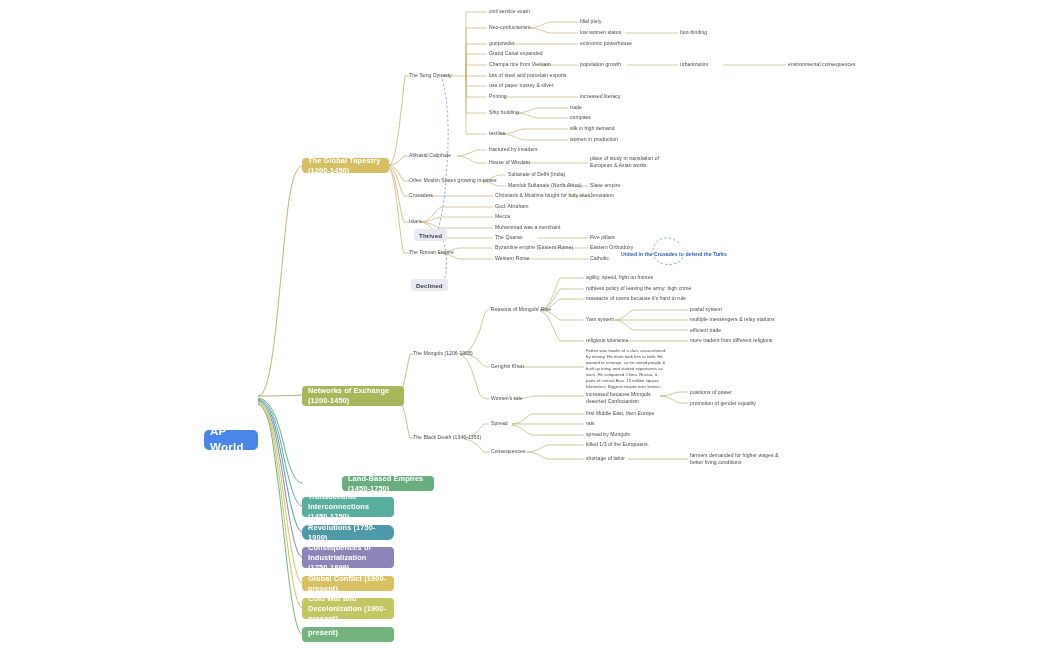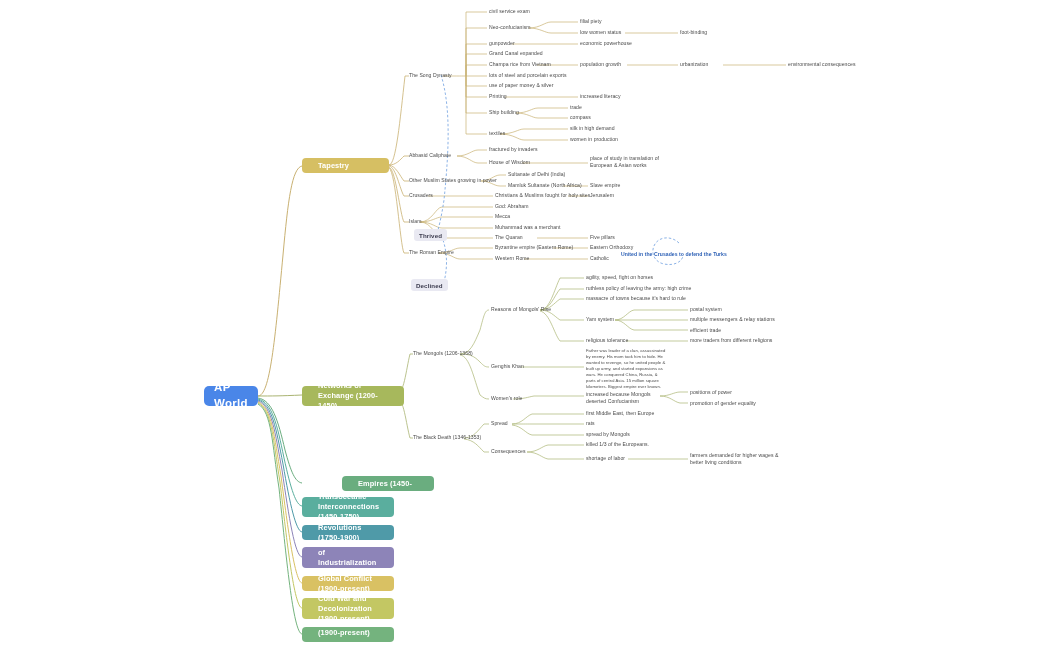--- a/index.html
+++ b/index.html
@@ -20,31 +20,32 @@
     width: 1050px; height: 650px;
     pointer-events: none;
   }
   .node {
     position: absolute;
     border-radius: 4px;
     color: #ffffff;
     font-size: 7.4px;
     font-weight: bold;
     line-height: 1.35;
-    padding: 4px 16px;
+    padding: 4px 6px;
     display: flex;
     align-items: center;
     letter-spacing: .1px;
     z-index: 5;
   }
   .root {
     font-size: 11.5px;
     border-radius: 5px;
     justify-content: center;
     letter-spacing: .3px;
+    margin-top: 44px;
   }
   .sub {
     position: absolute;
     border-radius: 3px;
     font-size: 6.2px;
     font-weight: bold;
     padding: 2.5px 5px;
     color: #3b3b4e;
     background: #e9e9f2;
     z-index: 5;
@@ -196,21 +197,21 @@
   </div>
   <div class="node" style="left:302px; top:386px; width:102px; height:20px; background:#a7b85c;">
     <span>Networks of Exchange (1200-1450)</span>
   </div>
   <div class="node" style="left:302px; top:476px; width:92px; height:15px; background:#6aad7f;margin-left:40px;">
     <span>Land-Based Empires (1450-1750)</span>
   </div>
   <div class="node" style="left:302px; top:497px; width:92px; height:20px; background:#5aae9e;">
     <span>Transoceanic Interconnections (1450-1750)</span>
   </div>
-  <div class="node" style="left:302px; top:525px; width:92px; height:15px; background:#4f9aa8;">
+  <div class="node" style="left:302px; top:525px; width:92px; height:15px; background:#4f9aa8;border-radius:6px;">
     <span>Revolutions (1750-1900)</span>
   </div>
   <div class="node" style="left:302px; top:547px; width:92px; height:21px; background:#8d84b8;">
     <span>Consequences of Industrialization (1750-1899)</span>
   </div>
   <div class="node" style="left:302px; top:576px; width:92px; height:15px; background:#d9c163;">
     <span>Global Conflict (1900-present)</span>
   </div>
   <div class="node" style="left:302px; top:598px; width:92px; height:21px; background:#c3c763;">
     <span>Cold War and Decolonization (1900-present)</span>

